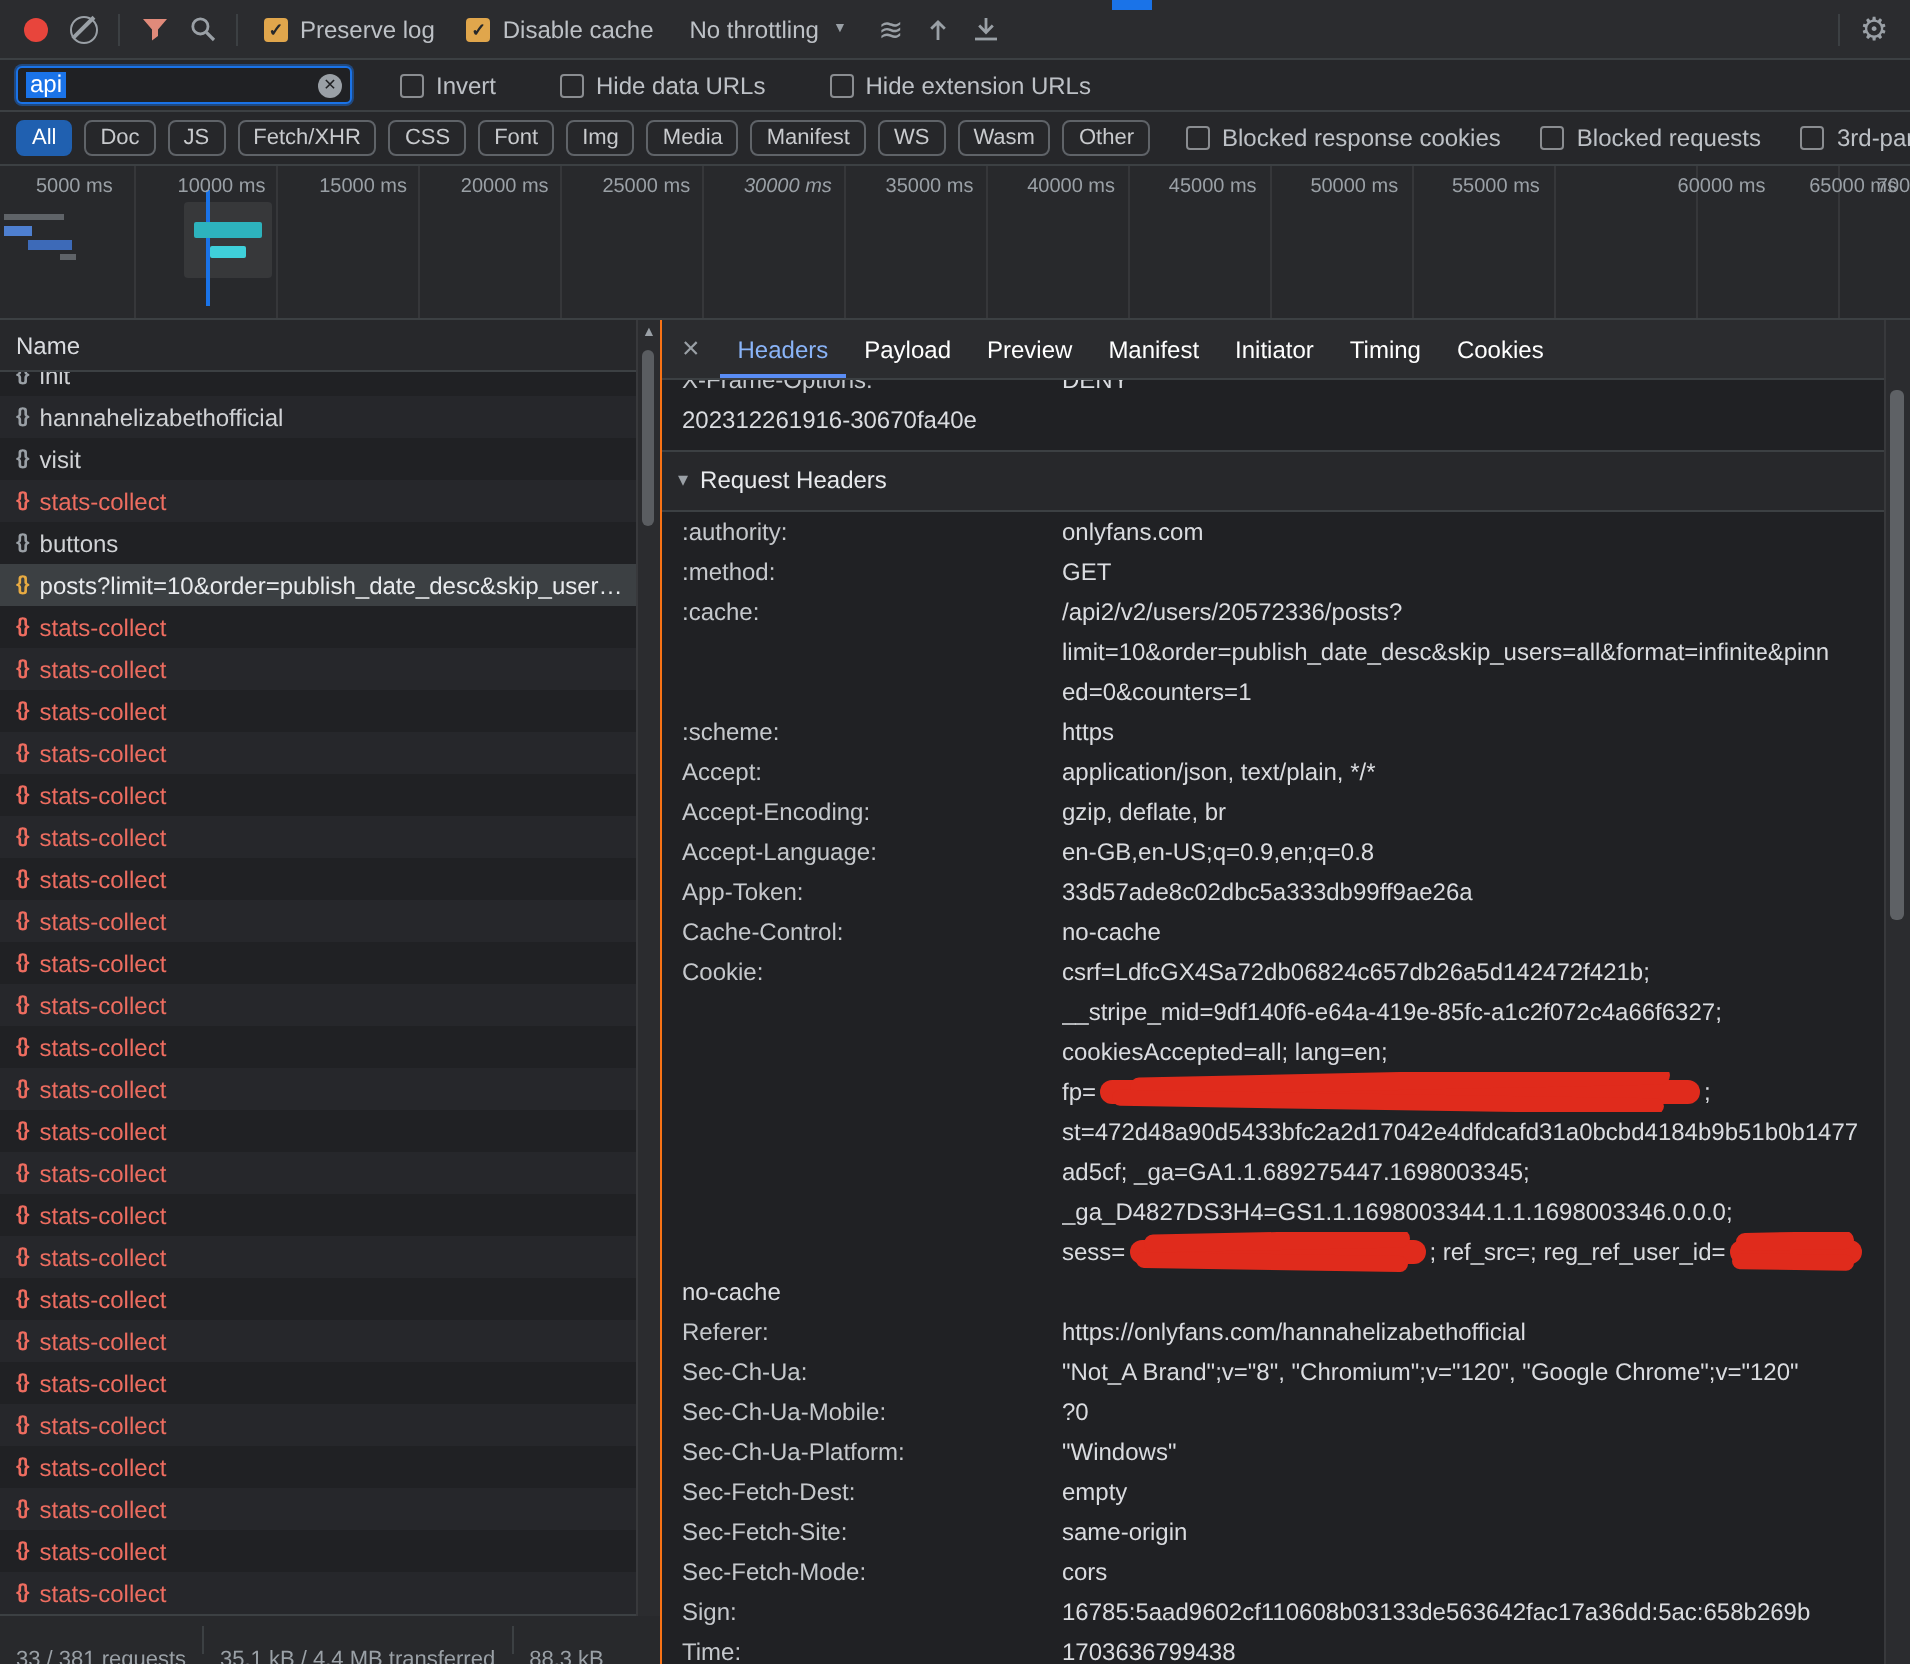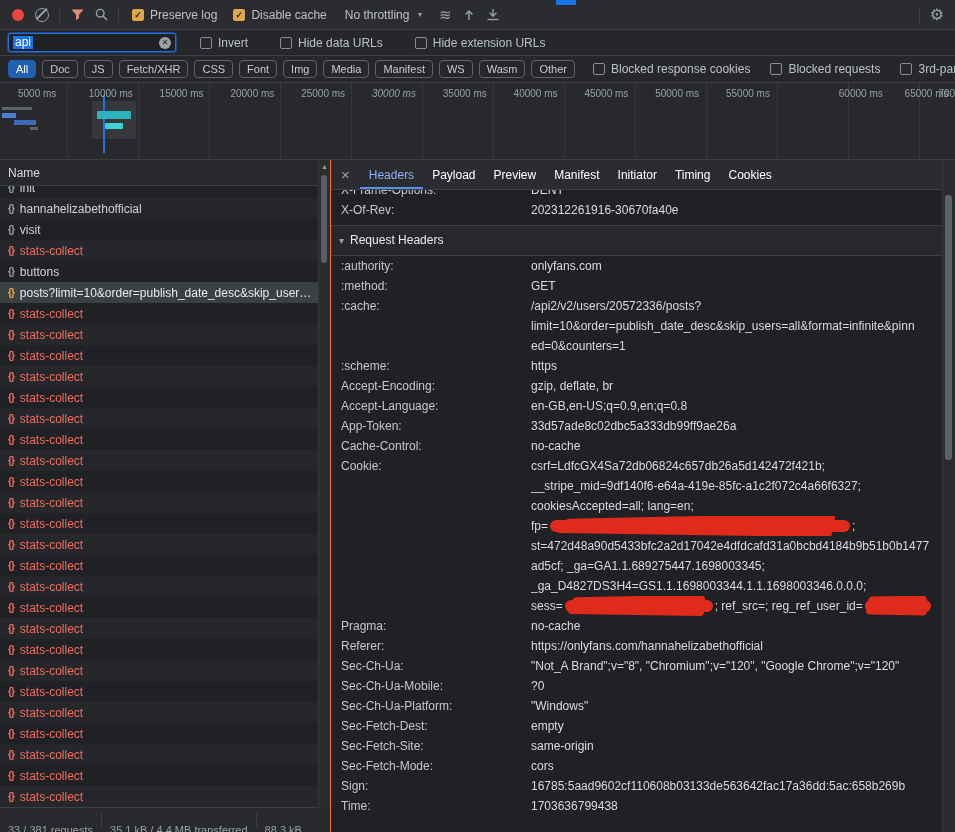--- a/index.html
+++ b/index.html
@@ -401,21 +401,20 @@
       </div>
       <div class="hdr-content">
         <div>
             <div class="hdr-row clipped">
               <div class="hdr-name">X-Frame-Options:</div>
               <div class="hdr-value">
                 <div class="hdr-line"><span>DENY</span></div>
               </div>
             </div>
             <div class="hdr-row">
-              <div class="hdr-name">X-Of-Rev:</div>
               <div class="hdr-value">
                 <div class="hdr-line"><span>202312261916-30670fa40e</span></div>
               </div>
             </div>
           </div>
         <div class="hdr-section">
           <span class="triangle">▾</span>
           <span>Request Headers</span>
         </div>
         <div>
@@ -436,20 +435,26 @@
               <div class="hdr-value">
                 <div class="hdr-line"><span>/api2/v2/users/20572336/posts?</span></div>
                 <div class="hdr-line"><span>limit=10&amp;order=publish_date_desc&amp;skip_users=all&amp;format=infinite&amp;pinn</span></div>
                 <div class="hdr-line"><span>ed=0&amp;counters=1</span></div>
               </div>
             </div>
             <div class="hdr-row">
               <div class="hdr-name">:scheme:</div>
               <div class="hdr-value">
                 <div class="hdr-line"><span>https</span></div>
+              </div>
+            </div>
+            <div class="hdr-row">
+              <div class="hdr-name">Accept:</div>
+              <div class="hdr-value">
+                <div class="hdr-line"><span>application/json, text/plain, */*</span></div>
               </div>
             </div>
             <div class="hdr-row">
               <div class="hdr-name">Accept-Encoding:</div>
               <div class="hdr-value">
                 <div class="hdr-line"><span>gzip, deflate, br</span></div>
               </div>
             </div>
             <div class="hdr-row">
               <div class="hdr-name">Accept-Language:</div>
@@ -476,21 +481,20 @@
                 <div class="hdr-line"><span>__stripe_mid=9df140f6-e64a-419e-85fc-a1c2f072c4a66f6327;</span></div>
                 <div class="hdr-line"><span>cookiesAccepted=all; lang=en;</span></div>
                 <div class="hdr-line"><span>fp=</span><span class="scribble" style="width: 300px;"></span><span>;</span></div>
                 <div class="hdr-line"><span>st=472d48a90d5433bfc2a2d17042e4dfdcafd31a0bcbd4184b9b51b0b1477</span></div>
                 <div class="hdr-line"><span>ad5cf; _ga=GA1.1.689275447.1698003345;</span></div>
                 <div class="hdr-line"><span>_ga_D4827DS3H4=GS1.1.1698003344.1.1.1698003346.0.0.0;</span></div>
                 <div class="hdr-line"><span>sess=</span><span class="scribble" style="width: 148px;"></span><span>; ref_src=; reg_ref_user_id=</span><span class="scribble" style="width: 66px;"></span></div>
               </div>
             </div>
             <div class="hdr-row">
-              <div class="hdr-name">Pragma:</div>
               <div class="hdr-value">
                 <div class="hdr-line"><span>no-cache</span></div>
               </div>
             </div>
             <div class="hdr-row">
               <div class="hdr-name">Referer:</div>
               <div class="hdr-value">
                 <div class="hdr-line"><span>https://onlyfans.com/hannahelizabethofficial</span></div>
               </div>
             </div>

